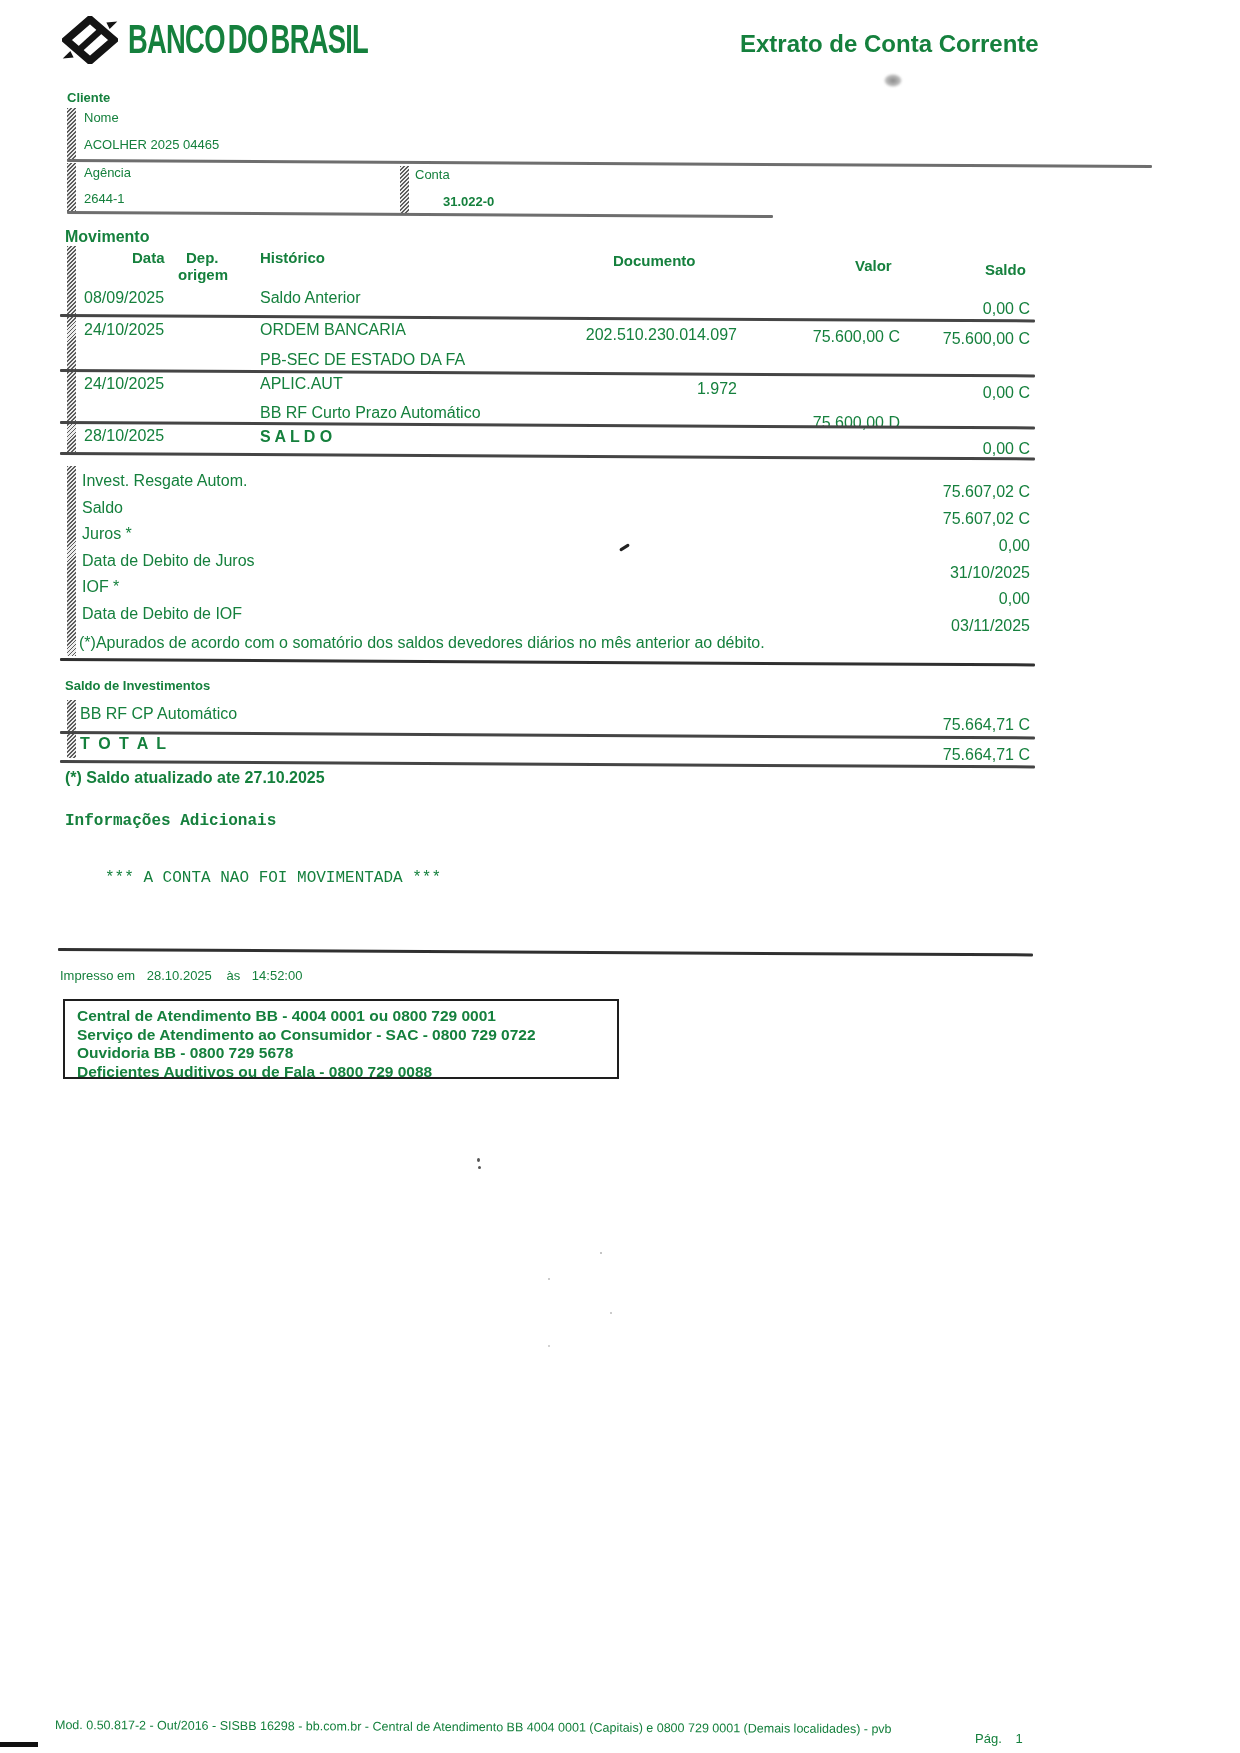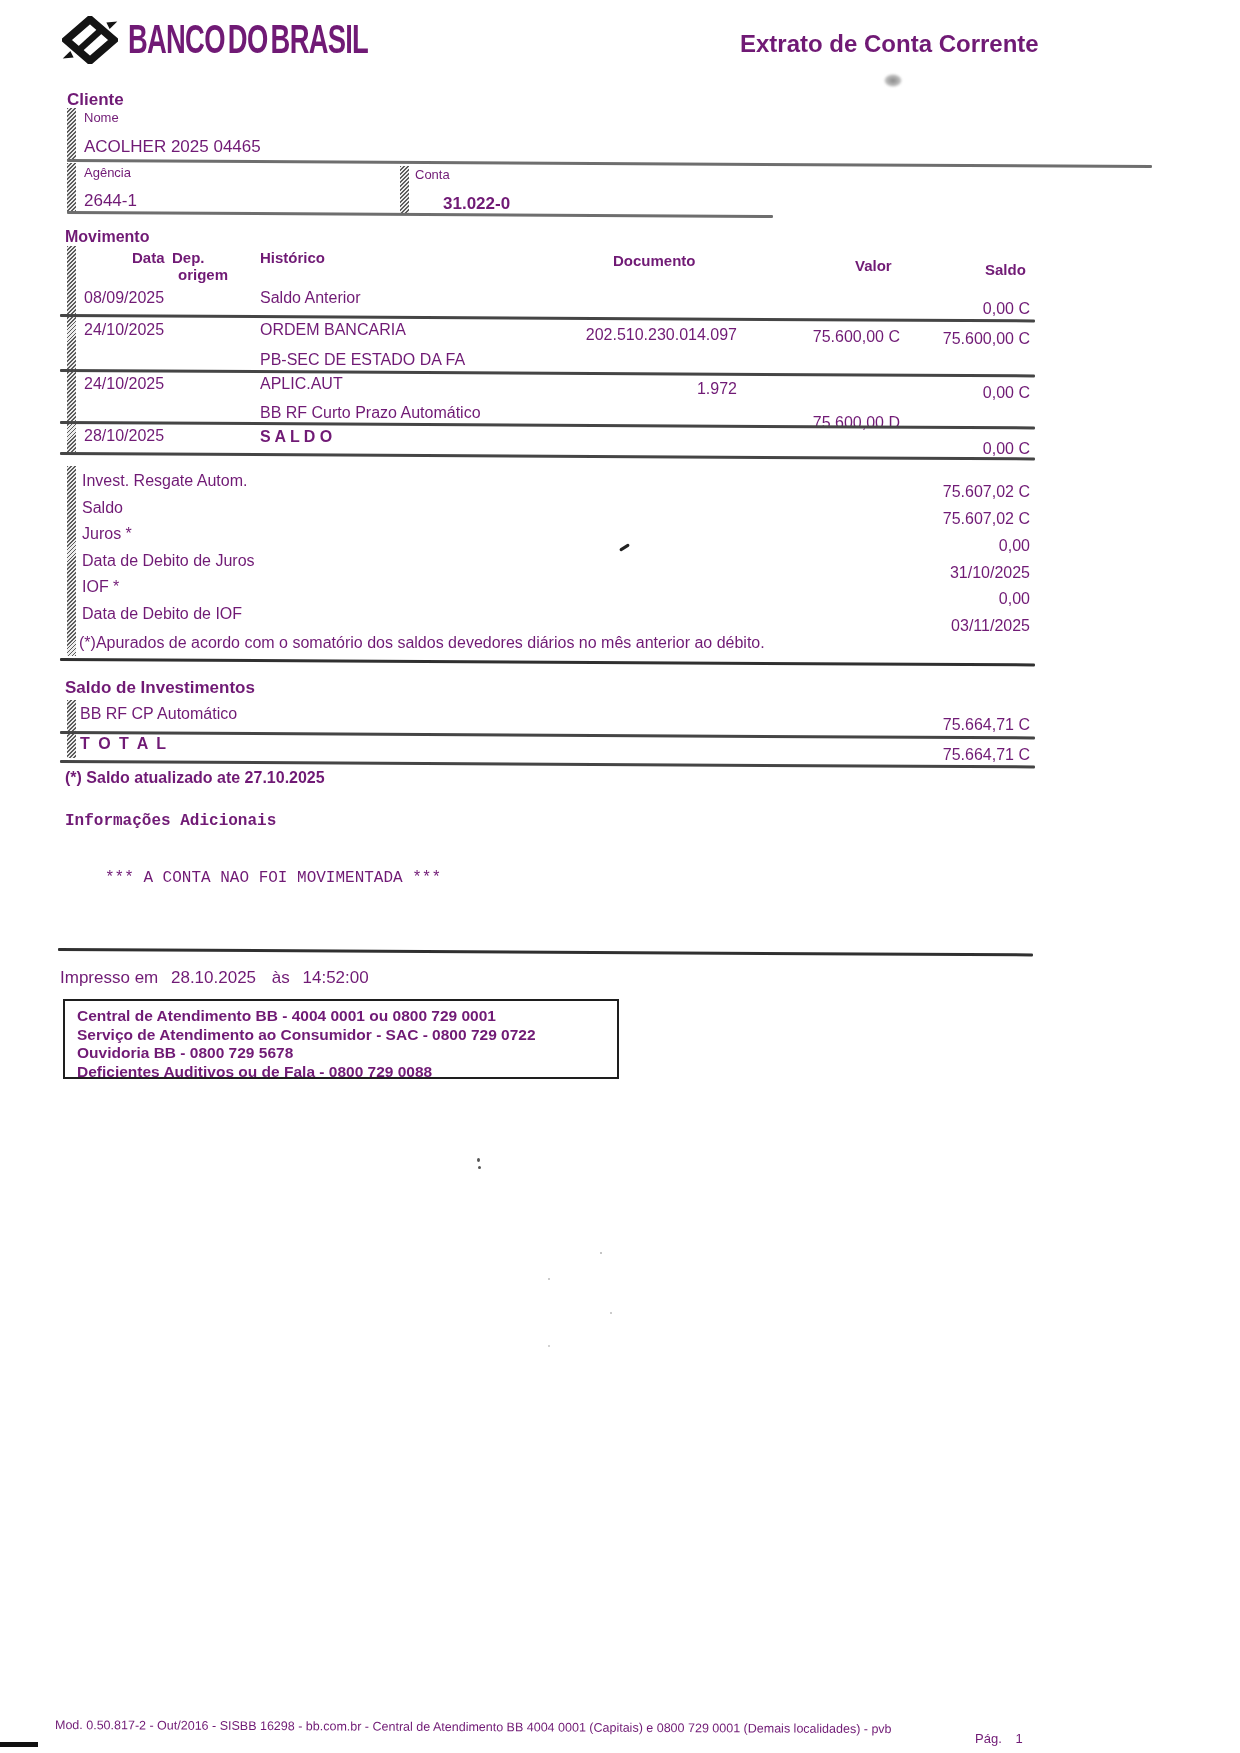--- a/index.html
+++ b/index.html
@@ -1,29 +1,29 @@
 <!DOCTYPE html>
 <html><head>
 <meta charset="utf-8">
 <style>
   html,body{margin:0;padding:0;background:#ffffff;}
   .page{
     position:relative;
     width:1240px;height:1753px;
     background:#ffffff;
     font-family:"Liberation Sans",sans-serif;
-    color:#701a75;
+    color:#15803d;
     overflow:hidden;
   }
   .abs{position:absolute;white-space:nowrap;}
   .t12{font-size:12.5px;}
   .t13{font-size:13px;}
   .t15{font-size:15px;}
   .t16{font-size:16px;}
-  .t17{font-size:17px;}
+  .t17{font-size:13px;}
   .t24{font-size:24px;}
   .b{font-weight:bold;}
   .r{text-align:right;}
   .mono{font-family:"Liberation Mono","DejaVu Sans Mono",monospace;}
   .hline{position:absolute;height:2.5px;background:#454545;transform:rotate(0.32deg);transform-origin:left center;border-radius:1px;}
   .hline.thick{height:3.2px;background:#303030;}
   .hline.gray{background:#6e6e6e;}
   .hatch{position:absolute;width:9px;
     background:repeating-linear-gradient(135deg,#5c5c5c 0,#5c5c5c 1.3px,#ececec 1.3px,#ececec 2.8px);}
   .logo-row{position:absolute;left:62px;top:16px;display:flex;align-items:center;gap:10px;}
@@ -76,21 +76,21 @@
   <div class="hatch" style="left:400px;top:166px;height:47px;"></div>
   <div class="abs t13" style="left:415px;top:167px;">Conta</div>
   <div class="abs t17" style="left:443px;top:194px;font-weight:bold;">31.022-0</div>
   <div class="hline gray" style="left:67px;top:211px;width:706px;"></div>
 
   <div class="abs t16 b" style="left:65px;top:228px;">Movimento</div>
 
   <div class="hatch" style="left:67px;top:246px;height:206px;"></div>
 
   <div class="abs t15 b" style="left:84px;top:249px;margin-left:48px;">Data</div>
-  <div class="abs t15 b" style="left:172px;top:249px;">Dep.</div>
+  <div class="abs t15 b" style="left:186px;top:249px;">Dep.</div>
   <div class="abs t15 b" style="left:178px;top:266px;">origem</div>
   <div class="abs t15 b" style="left:260px;top:249px;">Histórico</div>
   <div class="abs t15 b" style="left:613px;top:252px;">Documento</div>
   <div class="abs t15 b" style="left:855px;top:257px;">Valor</div>
   <div class="abs t15 b" style="left:985px;top:261px;">Saldo</div>
 
   <div>
     <div class="abs t16" style="left:84px;top:289px;">08/09/2025</div>
     <div class="abs t16" style="left:260px;top:289px;">Saldo Anterior</div>
     <div class="abs t16 r" style="left:860px;top:300px;width:170px;">0,00 C</div>

